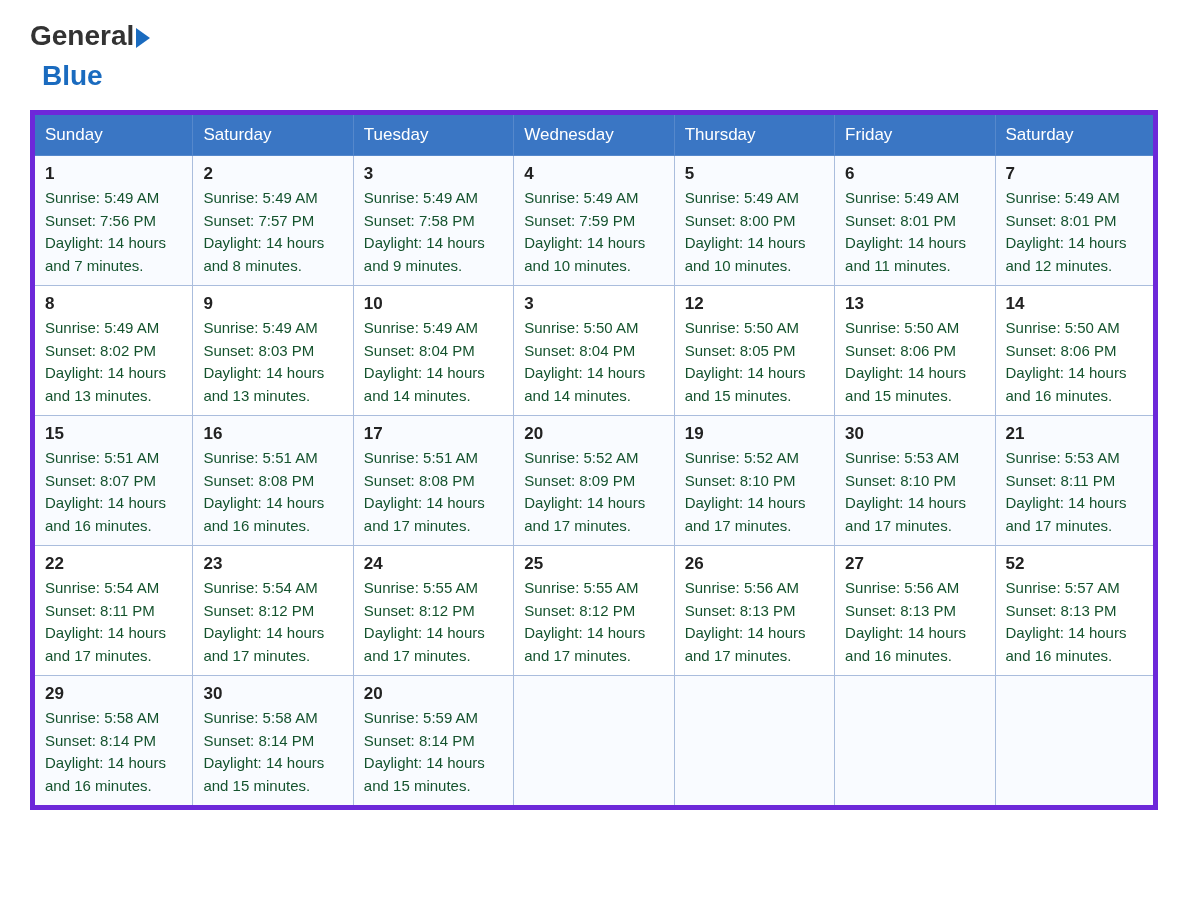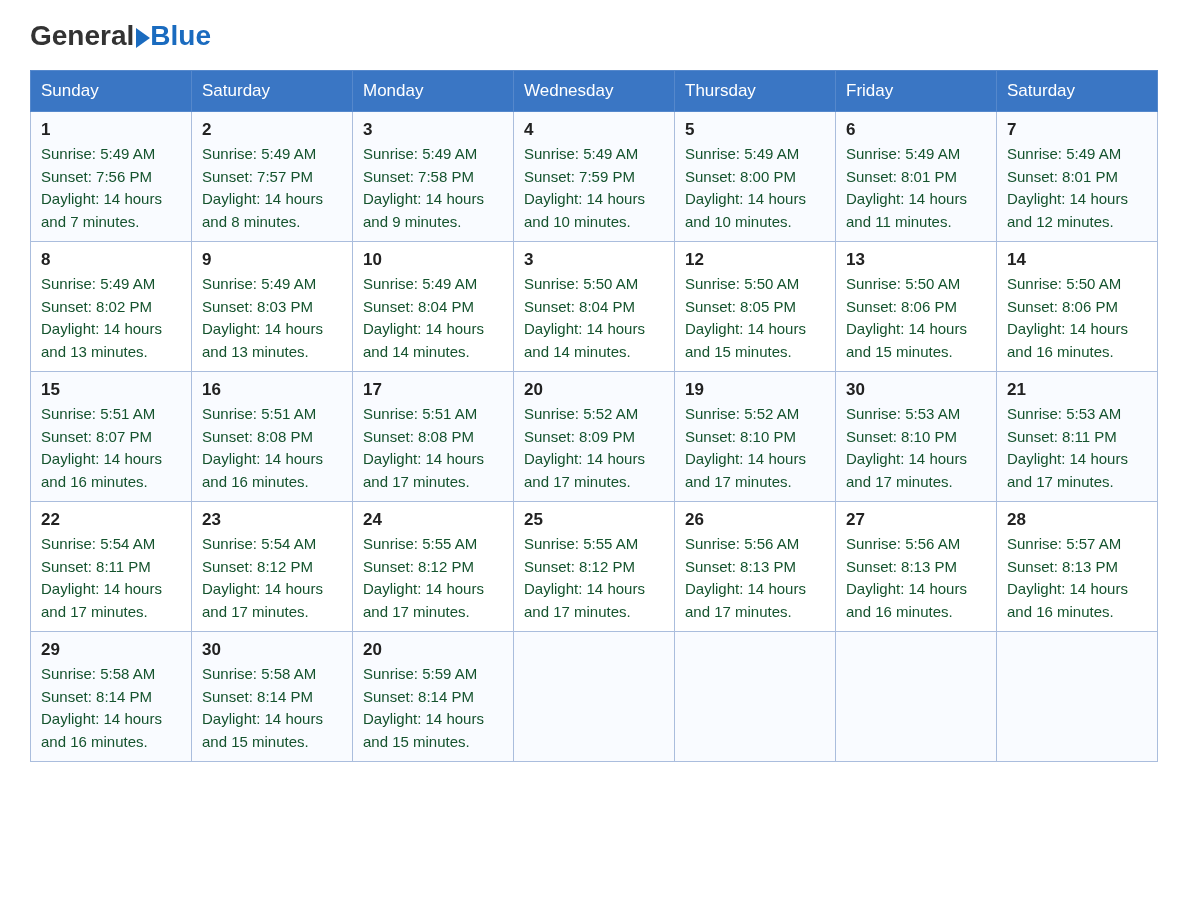--- a/index.html
+++ b/index.html
@@ -20,21 +20,22 @@
       width: 0;
       height: 0;
       border-left: 14px solid #1a6bbf;
       border-top: 10px solid transparent;
       border-bottom: 10px solid transparent;
       margin-left: 2px;
       margin-top: 4px;
     }
     .logo-container {
       display: flex;
-      flex-direction: row;
+      flex-direction: column;
+      gap: 8px;
     }
     .logo-row {
       display: flex;
       align-items: center;
     }
     .title-area {
       text-align: right;
     }
     .calendar-title {
       font-size: 52px;
@@ -43,21 +44,21 @@
       line-height: 1.1;
     }
     .calendar-subtitle {
       font-size: 22px;
       color: #444;
       margin-top: 4px;
     }
     .calendar-table {
       width: 100%;
       border-collapse: collapse;
-      border: 1px solid #6d28d9;
+      border: 5px solid #6d28d9;
     }
     .calendar-table th {
       background-color: #3a76c4;
       color: #ffffff;
       font-size: 17px;
       font-weight: normal;
       padding: 10px 10px;
       text-align: left;
       border: 1px solid #5588cc;
     }
@@ -95,35 +96,35 @@
 </head>
 <body>
 
 <div class="header">
   <div class="logo-container">
     <div class="logo-row">
       <span style="font-size:28px;font-weight:bold;color:#333;">General</span>
       <div class="logo-arrow"></div>
     </div>
     <div>
-      <span style="font-size:28px;font-weight:bold;color:#1a6bbf;margin-left:0;">Blue</span>
+      <span style="font-size:28px;font-weight:bold;color:#1a6bbf;margin-left:12px;">Blue</span>
     </div>
   </div>
   <div class="title-area">
     <div class="calendar-title"></div>
     <div class="calendar-subtitle"></div>
   </div>
 </div>
 
 <table class="calendar-table">
   <thead>
     <tr>
     <th>Sunday</th>
         <th>Saturday</th>
-        <th>Monday</th>
+        <th>Tuesday</th>
         <th>Wednesday</th>
         <th>Thursday</th>
         <th>Friday</th>
         <th>Saturday</th>
       </tr>
   </thead>
   <tbody id="calendar-body">
   <tr class="week-row">
         <td>
           <div class="day-number">1</div>
@@ -233,21 +234,21 @@
         </td>
         <td>
           <div class="day-number">26</div>
           <div class="day-info">Sunrise: 5:56 AM<br>Sunset: 8:13 PM<br>Daylight: 14 hours and 17 minutes.</div>
         </td>
         <td>
           <div class="day-number">27</div>
           <div class="day-info">Sunrise: 5:56 AM<br>Sunset: 8:13 PM<br>Daylight: 14 hours and 16 minutes.</div>
         </td>
         <td>
-          <div class="day-number">28</div>
+          <div class="day-number">52</div>
           <div class="day-info">Sunrise: 5:57 AM<br>Sunset: 8:13 PM<br>Daylight: 14 hours and 16 minutes.</div>
         </td>
       </tr>
       <tr class="week-row">
         <td>
           <div class="day-number">29</div>
           <div class="day-info">Sunrise: 5:58 AM<br>Sunset: 8:14 PM<br>Daylight: 14 hours and 16 minutes.</div>
         </td>
         <td>
           <div class="day-number">30</div>

